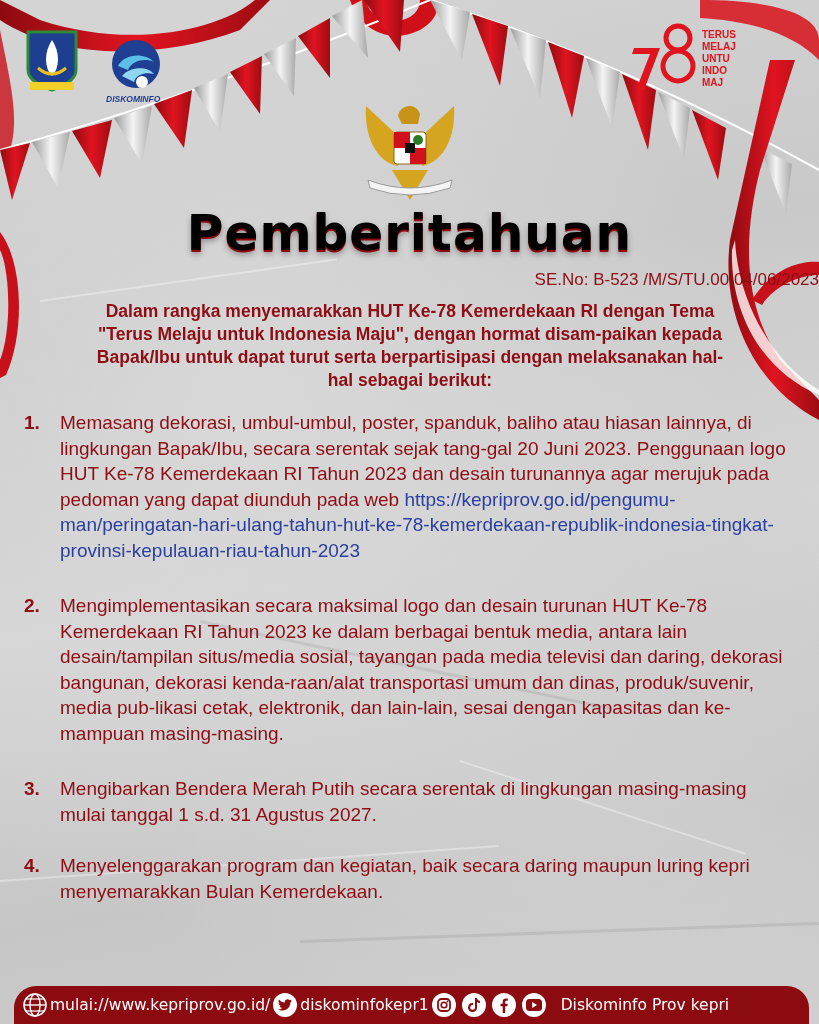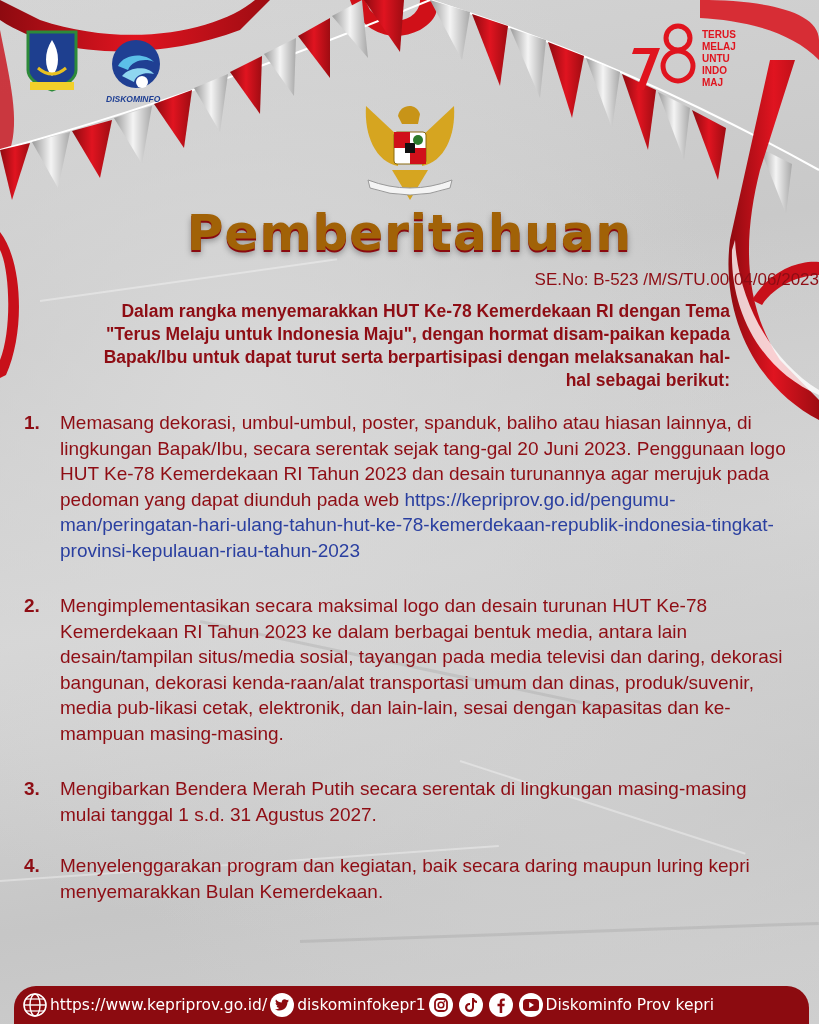--- a/index.html
+++ b/index.html
@@ -25,33 +25,33 @@
     .logo-78 { position: absolute; left: 630px; top: 20px; width: 150px; height: 70px; }
     .garuda { position: absolute; left: 358px; top: 96px; width: 104px; height: 108px; }
 
     .title {
       position: absolute; left: 0; right: 0; top: 204px;
       text-align: center;
       font-family: "DejaVu Sans", sans-serif;
       font-weight: bold;
       font-size: 50px;
       letter-spacing: 1px;
-      color: #a16207;
+      color: #000000;
       text-shadow: 0 2px 0 #8a0a10, 0 4px 6px rgba(0,0,0,0.35);
     }
     .se-number {
       position: absolute; left: 0; right: 0; top: 270px;
       text-align: right;
       font-family: "Liberation Sans", sans-serif;
       font-size: 17px;
       color: #8e0d14;
     }
     .intro {
       position: absolute; left: 90px; width: 640px; top: 300px;
-      text-align: right;
+      text-align: center;
       font-family: "Liberation Sans", sans-serif;
       font-weight: bold;
       font-size: 17.5px;
       line-height: 23px;
       color: #8e0d14;
     }
     .list {
       position: absolute; left: 24px; width: 775px; top: 410px;
       list-style: none;
       font-family: "Liberation Sans", sans-serif;
@@ -223,21 +223,21 @@
 <div class="footer">
   <span class="fi globe">
     <svg width="26" height="26" viewBox="0 0 26 26">
       <circle cx="13" cy="13" r="11" fill="none" stroke="#fff" stroke-width="1.6"></circle>
       <ellipse cx="13" cy="13" rx="5" ry="11" fill="none" stroke="#fff" stroke-width="1.4"></ellipse>
       <line x1="2" y1="13" x2="24" y2="13" stroke="#fff" stroke-width="1.4"></line>
       <line x1="4" y1="7" x2="22" y2="7" stroke="#fff" stroke-width="1.2"></line>
       <line x1="4" y1="19" x2="22" y2="19" stroke="#fff" stroke-width="1.2"></line>
     </svg>
   </span>
-  <span>https://www.kepriprov.go.id/</span>
+  <span>mulai://www.kepriprov.go.id/</span>
   <span class="fi circ">
     <svg width="14" height="12" viewBox="0 0 14 12">
         <path d="M14,1.5 C13.4,1.8 12.9,1.9 12.3,2 C12.9,1.6 13.3,1.1 13.5,0.4 C12.9,0.8 12.3,1 11.6,1.1 C10.5,0 8.7,-0.1 7.6,1 C6.9,1.7 6.6,2.7 6.8,3.6 C4.5,3.5 2.4,2.4 1,0.6 C0.2,1.9 0.6,3.6 1.9,4.5 C1.4,4.5 1,4.3 0.6,4.1 C0.6,5.5 1.6,6.7 2.9,7 C2.5,7.1 2,7.1 1.6,7 C2,8.2 3.1,9 4.3,9 C3.1,10 1.5,10.5 0,10.3 C1.3,11.2 2.9,11.6 4.4,11.6 C9.6,11.6 12.5,7.3 12.4,3.4 C13,3 13.6,2.3 14,1.5 Z" fill="#8c0b10"></path>
       </svg>
   </span>
   <span>diskominfokepr1</span>
   <span class="fi circ">
     <svg width="14" height="14" viewBox="0 0 14 14">
         <rect x="1" y="1" width="12" height="12" rx="3.5" fill="none" stroke="#8c0b10" stroke-width="1.8"></rect>
         <circle cx="7" cy="7" r="2.8" fill="none" stroke="#8c0b10" stroke-width="1.6"></circle>
@@ -253,14 +253,14 @@
     <svg width="8" height="15" viewBox="0 0 8 15">
         <path d="M5.2,15 L5.2,8.3 L7.4,8.3 L7.7,5.7 L5.2,5.7 L5.2,4 C5.2,3.3 5.4,2.8 6.5,2.8 L7.8,2.8 L7.8,0.5 C7.5,0.4 6.8,0.4 5.9,0.4 C4,0.4 2.7,1.5 2.7,3.7 L2.7,5.7 L0.5,5.7 L0.5,8.3 L2.7,8.3 L2.7,15 Z" fill="#8c0b10"></path>
       </svg>
   </span>
   <span class="fi circ">
     <svg width="16" height="12" viewBox="0 0 16 12">
         <rect x="0" y="0" width="16" height="12" rx="3.5" fill="#8c0b10"></rect>
         <polygon points="6.2,3 11,6 6.2,9" fill="#fff"></polygon>
       </svg>
   </span>
-  <span style="margin-left:0">Diskominfo Prov kepri</span>
+  <span style="margin-left:12px">Diskominfo Prov kepri</span>
 </div>
 
 </body></html>

